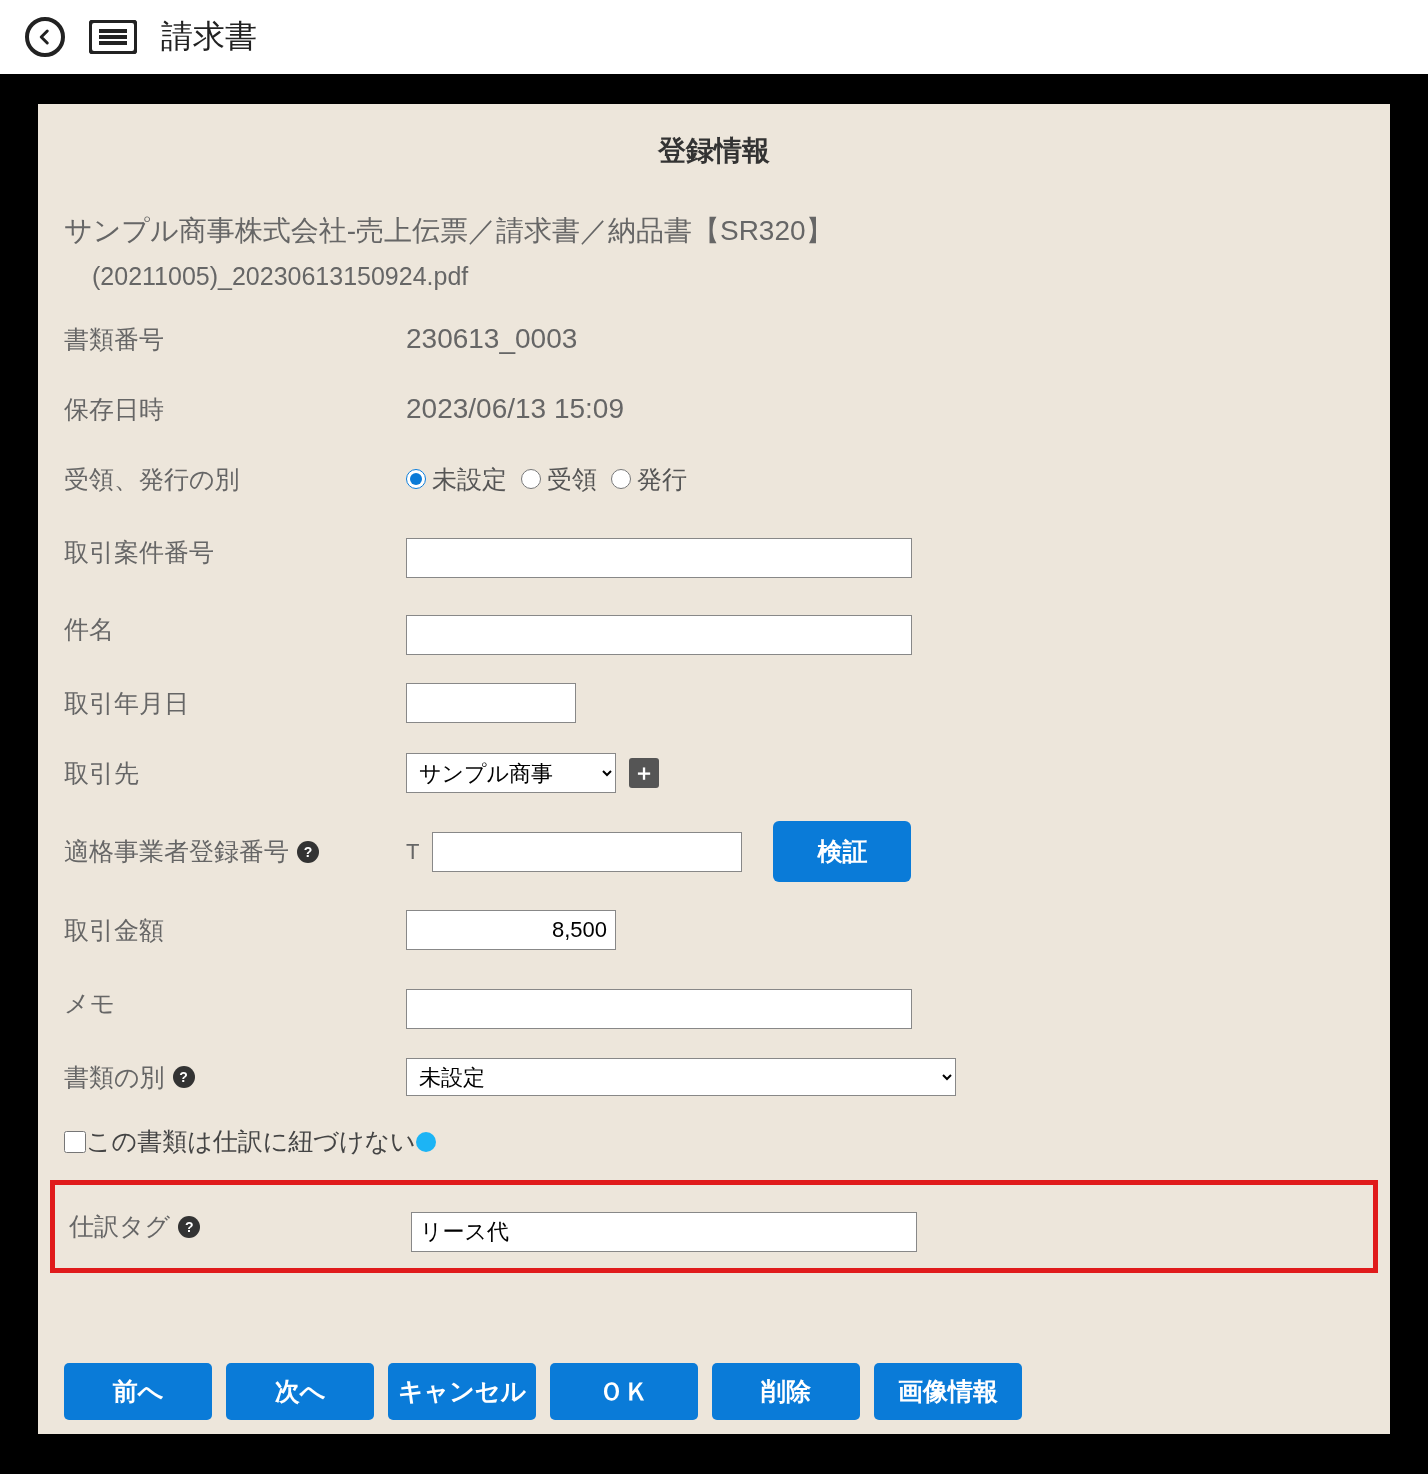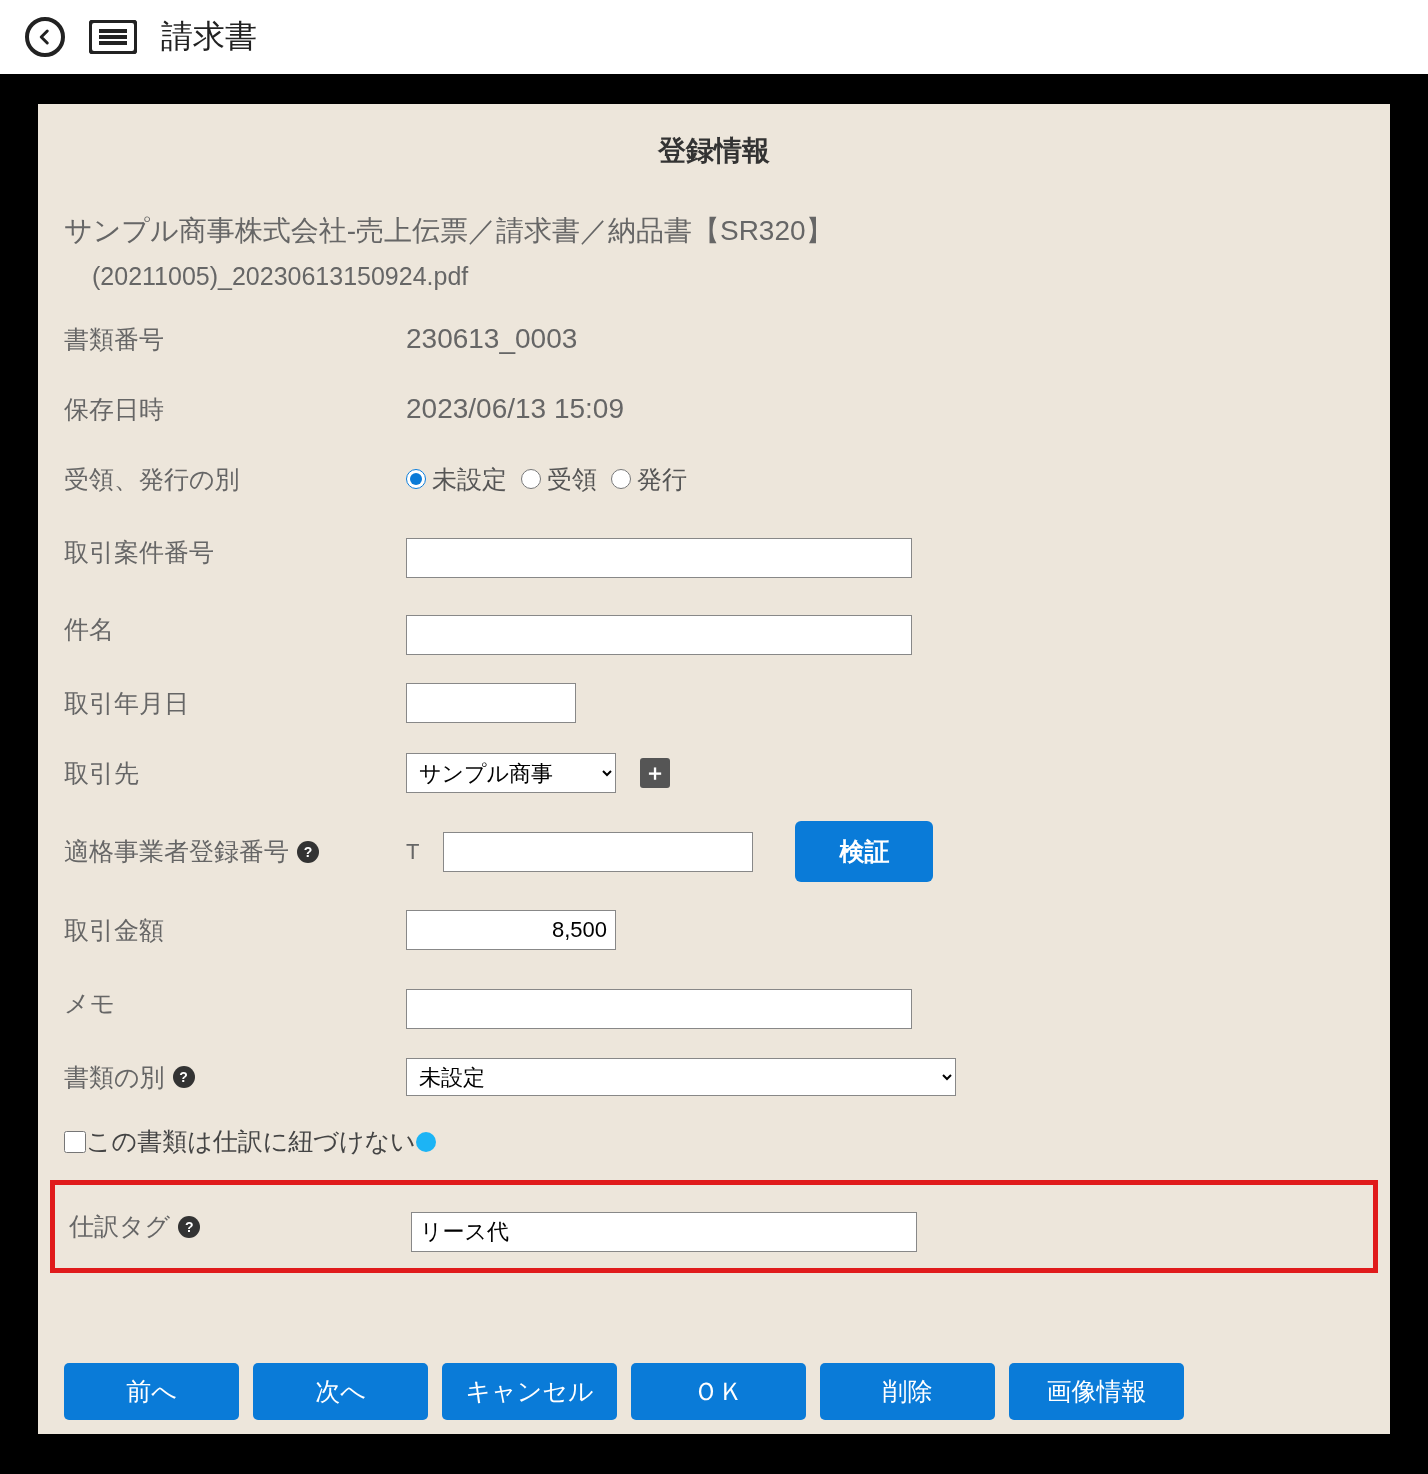--- a/index.html
+++ b/index.html
@@ -163,26 +163,26 @@
       bottom: 14px;
       display: flex;
       gap: 14px;
     }
     .action-btn {
       background: #0a7bd8;
       color: #fff;
       border: none;
       border-radius: 5px;
       font-size: 25px;
-      font-weight: normal;
+      font-weight: bold;
       padding: 12px 0;
-      width: 175px;
-      cursor: pointer;
-    }
-    .reg-row { display:flex; align-items:center; gap: 24px;}
+      width: 148px;
+      cursor: pointer;
+    }
+    .reg-row { display:flex; align-items:center; gap: 13px;}
   </style>
 </head>
 <body>
 
 <div class="outer">
   <div class="header-bar">
     <div class="back-circle">
       <svg viewBox="0 0 24 24">
           <path d="M15 4 L7 12 L15 20" stroke="#222" stroke-width="4" fill="none" stroke-linecap="round" stroke-linejoin="round"></path>
         </svg>

